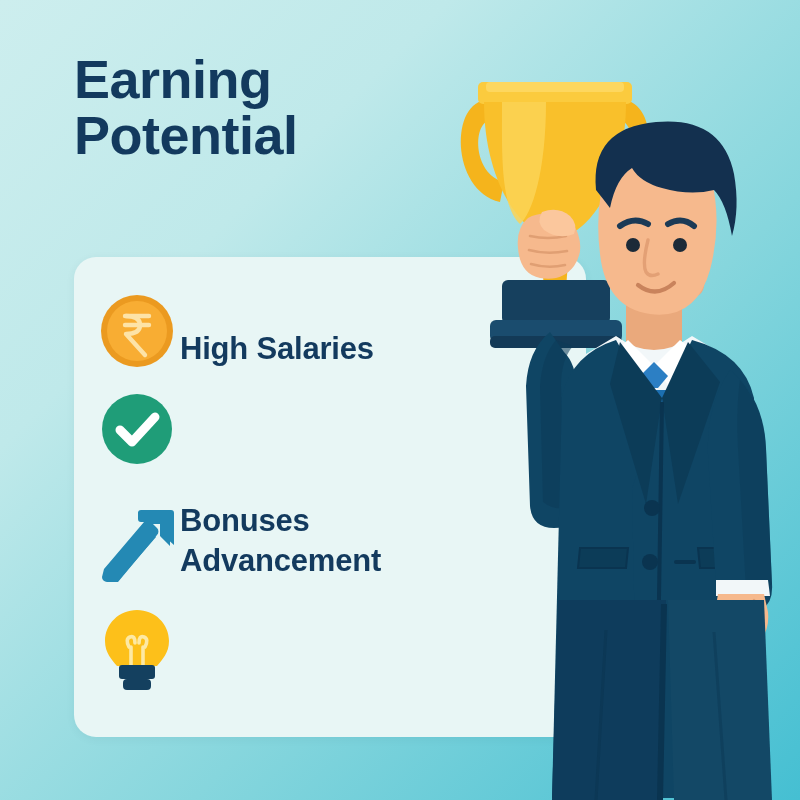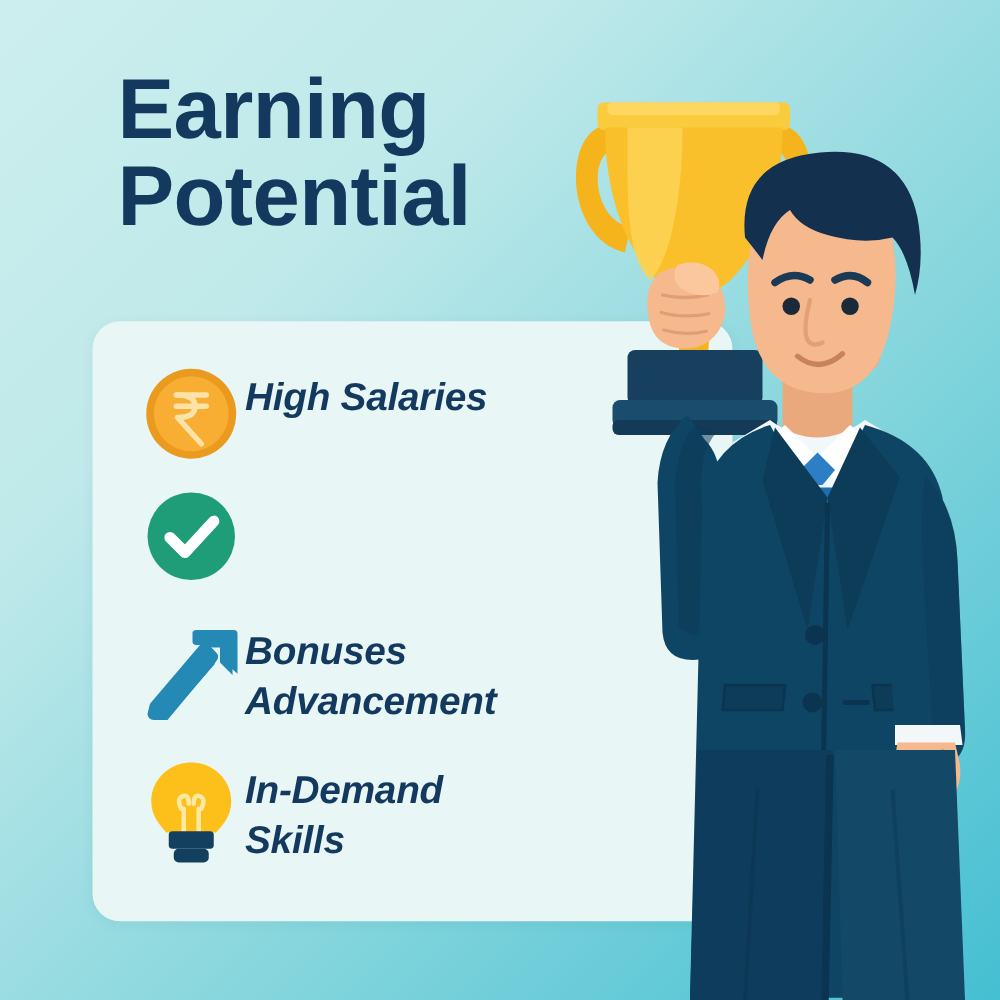--- a/index.html
+++ b/index.html
@@ -16,26 +16,25 @@
     background: linear-gradient(135deg, #cdeeee 0%, #bfe9ea 28%, #86d6dd 62%, #45bfd2 100%);
   }
 
   
   #title {
     position: absolute;
     left: 74px;
     top: 52px;
     width: 420px;
     color: #133a5e;
-    font-size: 68px;
+    font-size: 54px;
     font-weight: bold;
     line-height: 1.03;
     letter-spacing: -0.5px;
     white-space: pre-line;
-    margin-left: 20px;
   }
 
   
   #card {
     position: absolute;
     left: 74px;
     top: 257px;
     width: 512px;
     height: 480px;
     background: #e8f6f5;
@@ -43,25 +42,24 @@
     box-shadow: 0 2px 10px rgba(20,60,80,0.06);
   }
 
   .feature-list {
     position: absolute;
     left: 0; top: 0;
     width: 100%; height: 100%;
   }
   .feature-row {
     position: absolute;
-    left: 36px;
+    left: 20px;
     width: 470px;
     display: flex;
-    align-items: flex-start;
-    font-style: italic;
+    align-items: flex-end;
   }
   .feature-row.r0 { top: 34px; }
   .feature-row.r1 { top: 132px; }
   .feature-row.r2 { top: 237px; }
   .feature-row.r3 { top: 348px; }
 
   .icon-wrap {
     width: 86px;
     flex: 0 0 86px;
     display: flex;
@@ -146,22 +144,20 @@
             <g fill="none" stroke="#fde9a4" stroke-width="3.6" stroke-linecap="round" stroke-linejoin="round">
               <path d="M30 40 q-4 -8 1 -10 q5 -2 5 6"></path>
               <path d="M46 40 q4 -8 -1 -10 q-5 -2 -5 6"></path>
               <line x1="32" y1="40" x2="32" y2="58"></line>
               <line x1="44" y1="40" x2="44" y2="58"></line>
             </g>
             <rect x="20" y="58" width="36" height="14" rx="3" fill="#14405f"></rect>
             <rect x="24" y="72" width="28" height="11" rx="4" fill="#14405f"></rect>
           </svg>
         </div>
-        <div class="feature-label">In-Demand
-Skills</div>
       </div>
 
     </div>
   </div>
 
   <div id="person">
     <svg width="370" height="760" viewBox="0 0 370 760" aria-hidden="true">
 
       <g>
 

